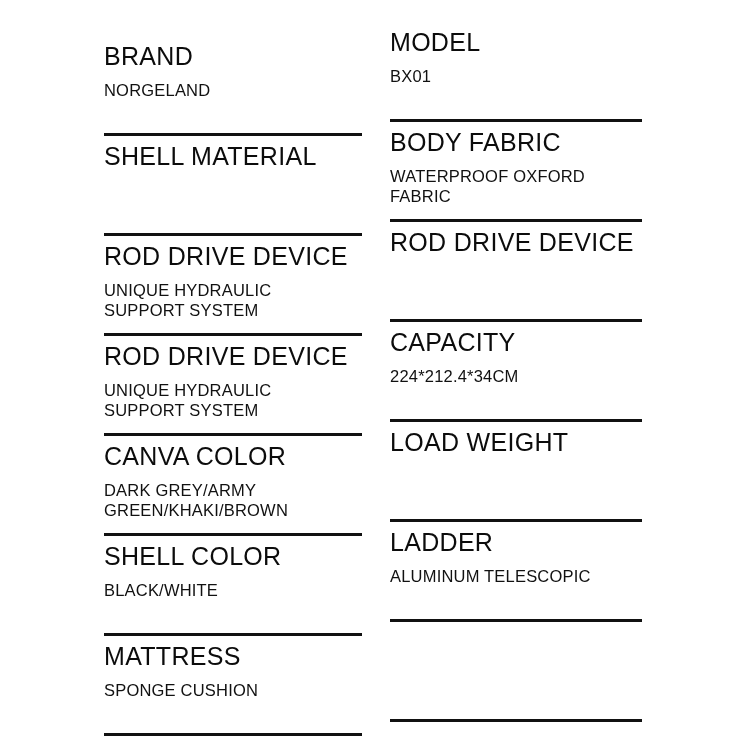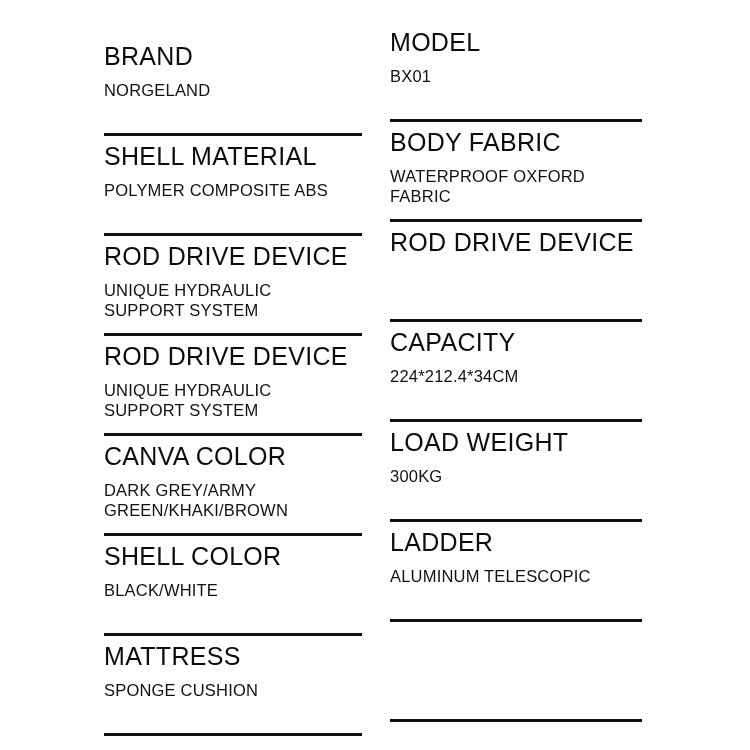--- a/index.html
+++ b/index.html
@@ -83,23 +83,20 @@
 
     <div class="spec-row">
       <div class="spec-label">BRAND</div>
       <div class="spec-value">
         <span class="line">NORGELAND</span>
       </div>
     </div>
 
     <div class="spec-row">
       <div class="spec-label">SHELL MATERIAL</div>
-      <div class="spec-value">
-        <span class="line">POLYMER COMPOSITE ABS</span>
-      </div>
     </div>
 
     <div class="spec-row">
       <div class="spec-label">ROD DRIVE DEVICE</div>
       <div class="spec-value">
         <span class="line">UNIQUE HYDRAULIC</span>
         <span class="line">SUPPORT SYSTEM</span>
       </div>
     </div>
 
@@ -158,23 +155,20 @@
 
     <div class="spec-row">
       <div class="spec-label">CAPACITY</div>
       <div class="spec-value">
         <span class="line">224*212.4*34CM</span>
       </div>
     </div>
 
     <div class="spec-row">
       <div class="spec-label">LOAD WEIGHT</div>
-      <div class="spec-value">
-        <span class="line">300KG</span>
-      </div>
     </div>
 
     <div class="spec-row">
       <div class="spec-label">LADDER</div>
       <div class="spec-value">
         <span class="line">ALUMINUM TELESCOPIC</span>
       </div>
     </div>
 
     <div class="spec-row empty"></div>

